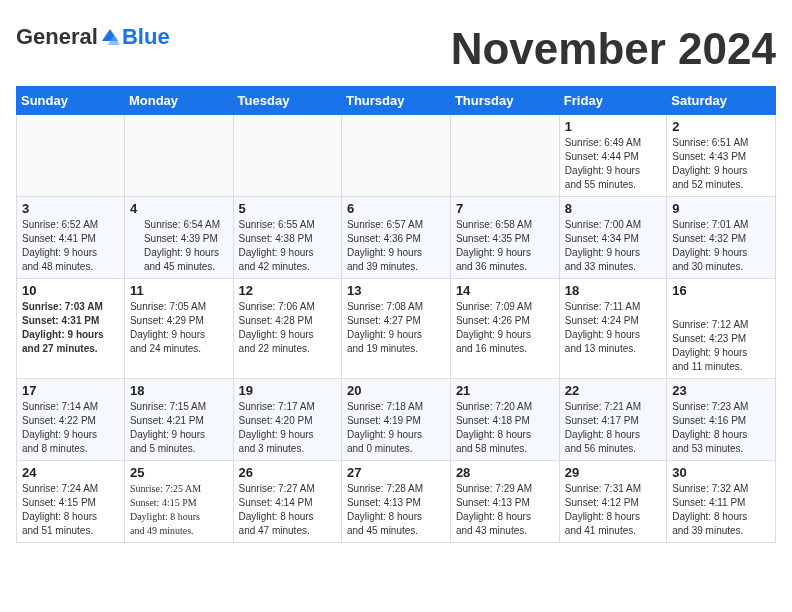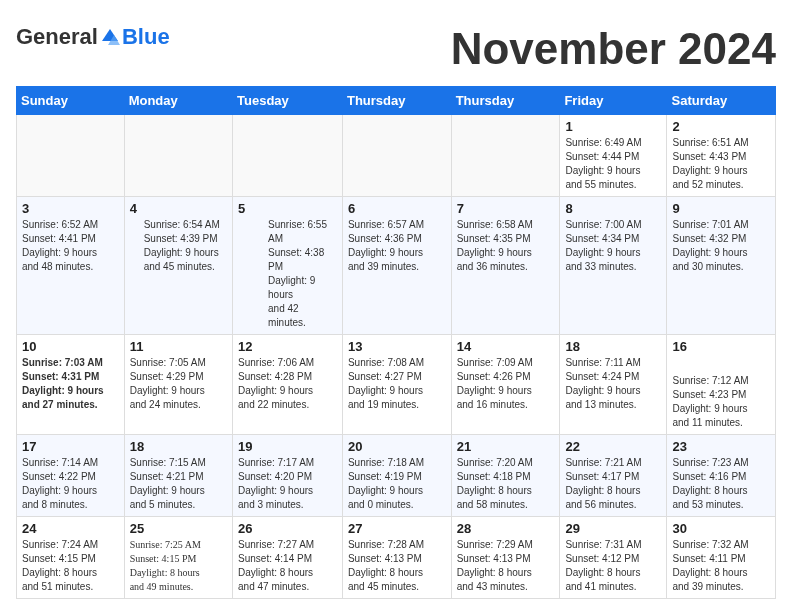--- a/index.html
+++ b/index.html
@@ -160,21 +160,21 @@
           </td>
           <td>
             <span class="day-number">4</span>
             <div class="day-info" style="white-space: pre-line; margin-left: 14px;">Sunrise: 6:54 AM
 Sunset: 4:39 PM
 Daylight: 9 hours
 and 45 minutes.</div>
           </td>
           <td>
             <span class="day-number">5</span>
-            <div class="day-info" style="white-space: pre-line; margin-left: 30px;">Sunrise: 6:55 AM
+            <div class="day-info" style="white-space: pre-line;">Sunrise: 6:55 AM
 Sunset: 4:38 PM
 Daylight: 9 hours
 and 42 minutes.</div>
           </td>
           <td>
             <span class="day-number">6</span>
             <div class="day-info" style="white-space: pre-line;">Sunrise: 6:57 AM
 Sunset: 4:36 PM
 Daylight: 9 hours
 and 39 minutes.</div>

